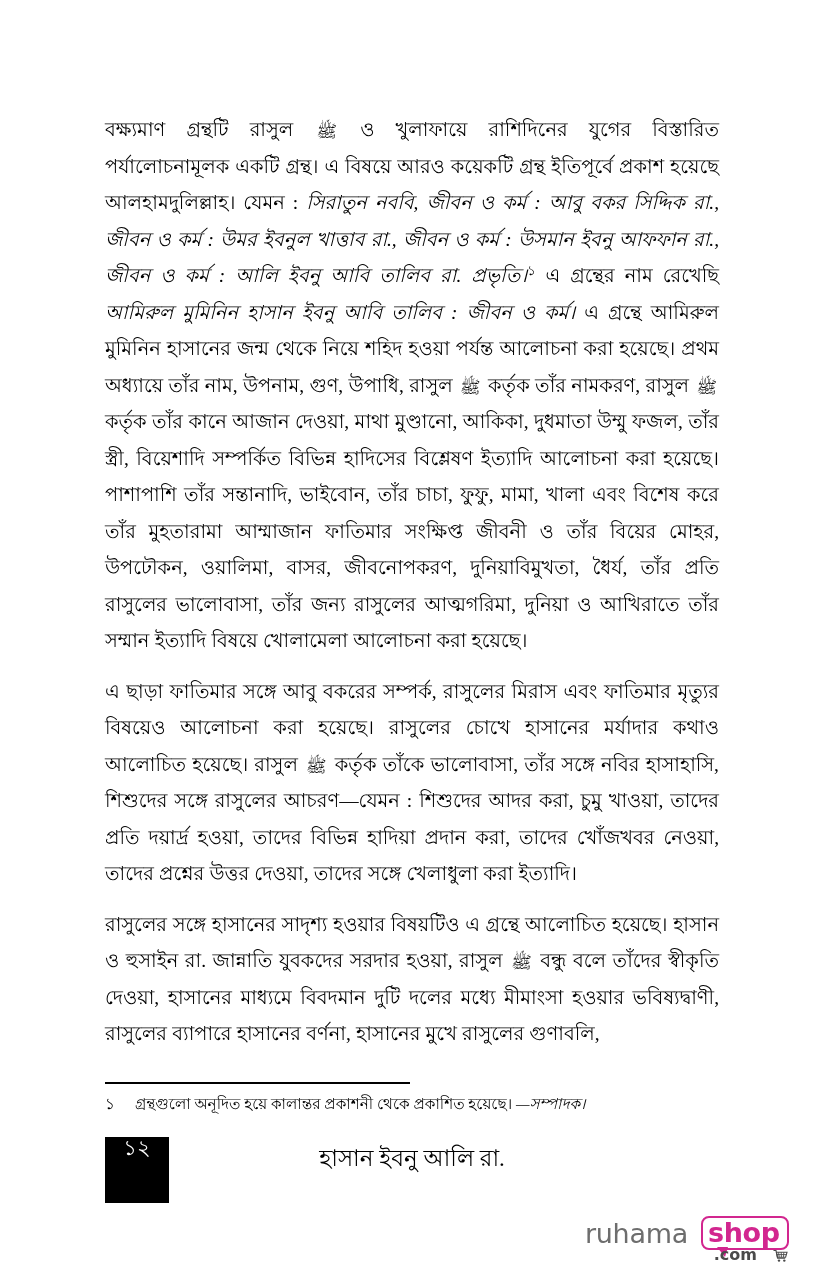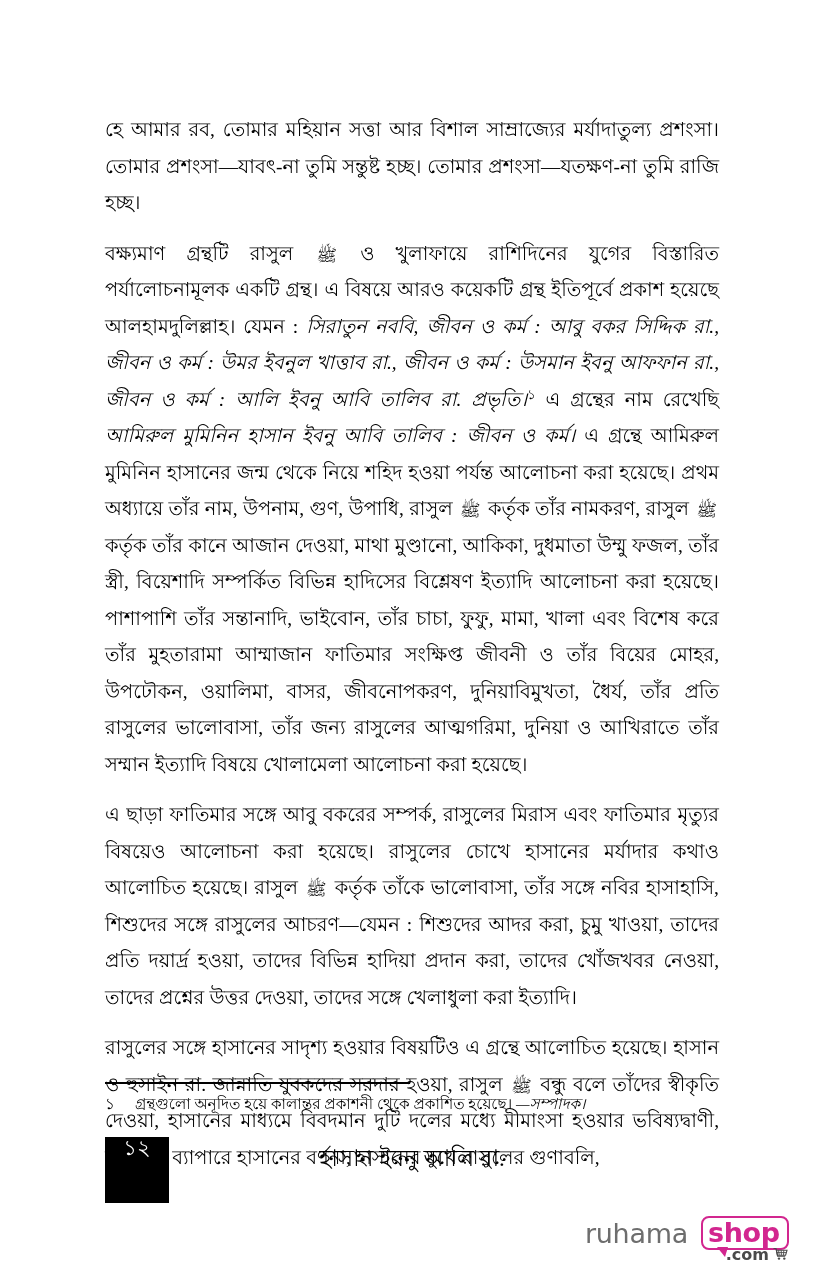--- a/index.html
+++ b/index.html
@@ -163,40 +163,37 @@
     height: 0;
     border-left: 8px solid transparent;
     border-right: 3px solid transparent;
     border-top: 10px solid #d2268f;
   }
   .logo-dotcom {
     position: absolute;
     right: 2px;
     top: 31px;
     display: flex;
-    align-items: flex-start;
-    gap: 4px;
+    align-items: flex-end;
+    gap: 16px;
     font-family: "DejaVu Sans", "Liberation Sans", sans-serif;
     font-size: 16px;
     font-weight: 700;
     color: #4a4a4a;
     line-height: 1;
   }
   .cart-icon { display: block; }
 </style>
 </head>
 <body>
 
 <div class="page">
 
   <div class="textblock">
 
-    <p class="para">
-      <span>হে আমার রব, তোমার মহিয়ান সত্তা আর বিশাল সাম্রাজ্যের মর্যাদাতুল্য প্রশংসা। তোমার প্রশংসা—যাবৎ-না তুমি সন্তুষ্ট হচ্ছ। তোমার প্রশংসা—যতক্ষণ-না তুমি রাজি হচ্ছ।</span>
-    </p>
 
     <p class="para">
       <span>বক্ষ্যমাণ গ্রন্থটি রাসুল </span><span class="sws">ﷺ</span><span> ও খুলাফায়ে রাশিদিনের যুগের বিস্তারিত পর্যালোচনামূলক একটি গ্রন্থ। এ বিষয়ে আরও কয়েকটি গ্রন্থ ইতিপূর্বে প্রকাশ হয়েছে আলহামদুলিল্লাহ। যেমন : </span><span class="it">সিরাতুন নববি, জীবন ও কর্ম : আবু বকর সিদ্দিক রা., জীবন ও কর্ম : উমর ইবনুল খাত্তাব রা., জীবন ও কর্ম : উসমান ইবনু আফফান রা., জীবন ও কর্ম : আলি ইবনু আবি তালিব রা. প্রভৃতি।</span><span class="fn-ref">১</span><span> এ গ্রন্থের নাম রেখেছি </span><span class="it">আমিরুল মুমিনিন হাসান ইবনু আবি তালিব : জীবন ও কর্ম।</span><span> এ গ্রন্থে আমিরুল মুমিনিন হাসানের জন্ম থেকে নিয়ে শহিদ হওয়া পর্যন্ত আলোচনা করা হয়েছে। প্রথম অধ্যায়ে তাঁর নাম, উপনাম, গুণ, উপাধি, রাসুল </span><span class="sws">ﷺ</span><span> কর্তৃক তাঁর নামকরণ, রাসুল </span><span class="sws">ﷺ</span><span> কর্তৃক তাঁর কানে আজান দেওয়া, মাথা মুণ্ডানো, আকিকা, দুধমাতা উম্মু ফজল, তাঁর স্ত্রী, বিয়েশাদি সম্পর্কিত বিভিন্ন হাদিসের বিশ্লেষণ ইত্যাদি আলোচনা করা হয়েছে। পাশাপাশি তাঁর সন্তানাদি, ভাইবোন, তাঁর চাচা, ফুফু, মামা, খালা এবং বিশেষ করে তাঁর মুহতারামা আম্মাজান ফাতিমার সংক্ষিপ্ত জীবনী ও তাঁর বিয়ের মোহর, উপঢৌকন, ওয়ালিমা, বাসর, জীবনোপকরণ, দুনিয়াবিমুখতা, ধৈর্য, তাঁর প্রতি রাসুলের ভালোবাসা, তাঁর জন্য রাসুলের আত্মগরিমা, দুনিয়া ও আখিরাতে তাঁর সম্মান ইত্যাদি বিষয়ে খোলামেলা আলোচনা করা হয়েছে।</span>
     </p>
 
     <p class="para">
       <span>এ ছাড়া ফাতিমার সঙ্গে আবু বকরের সম্পর্ক, রাসুলের মিরাস এবং ফাতিমার মৃত্যুর বিষয়েও আলোচনা করা হয়েছে। রাসুলের চোখে হাসানের মর্যাদার কথাও আলোচিত হয়েছে। রাসুল </span><span class="sws">ﷺ</span><span> কর্তৃক তাঁকে ভালোবাসা, তাঁর সঙ্গে নবির হাসাহাসি, শিশুদের সঙ্গে রাসুলের আচরণ—যেমন : শিশুদের আদর করা, চুমু খাওয়া, তাদের প্রতি দয়ার্দ্র হওয়া, তাদের বিভিন্ন হাদিয়া প্রদান করা, তাদের খোঁজখবর নেওয়া, তাদের প্রশ্নের উত্তর দেওয়া, তাদের সঙ্গে খেলাধুলা করা ইত্যাদি।</span>
     </p>
 
     <p class="para tight">

